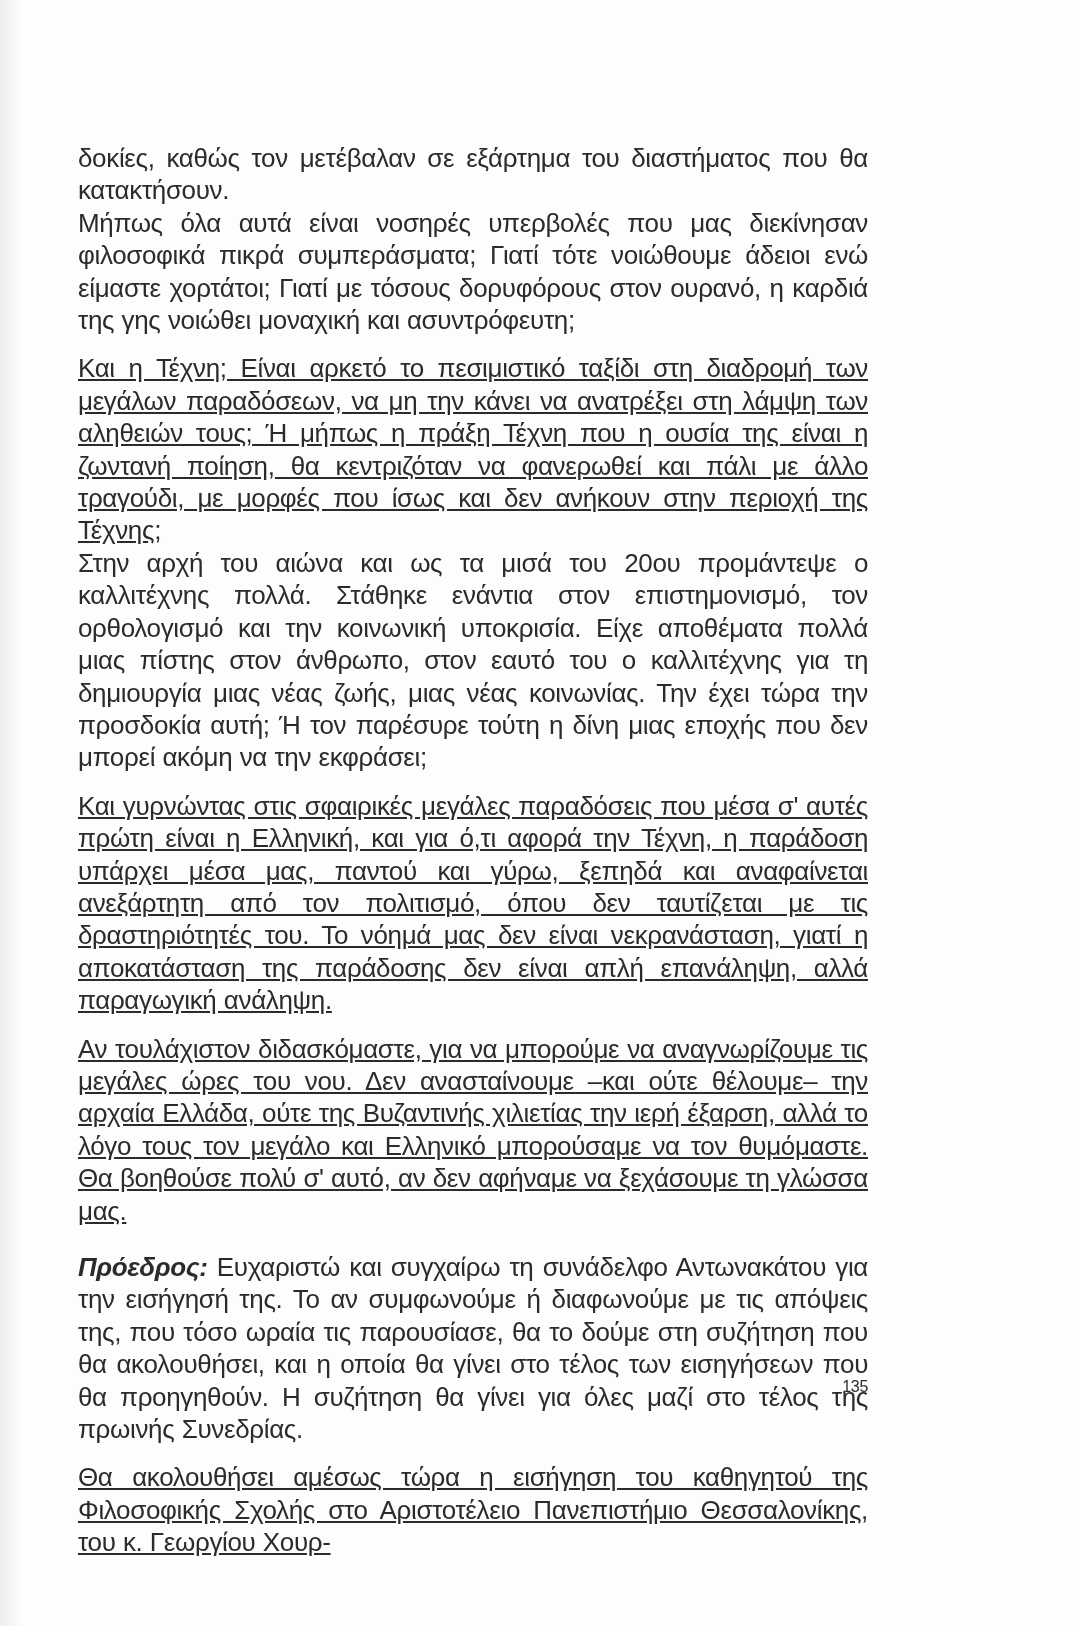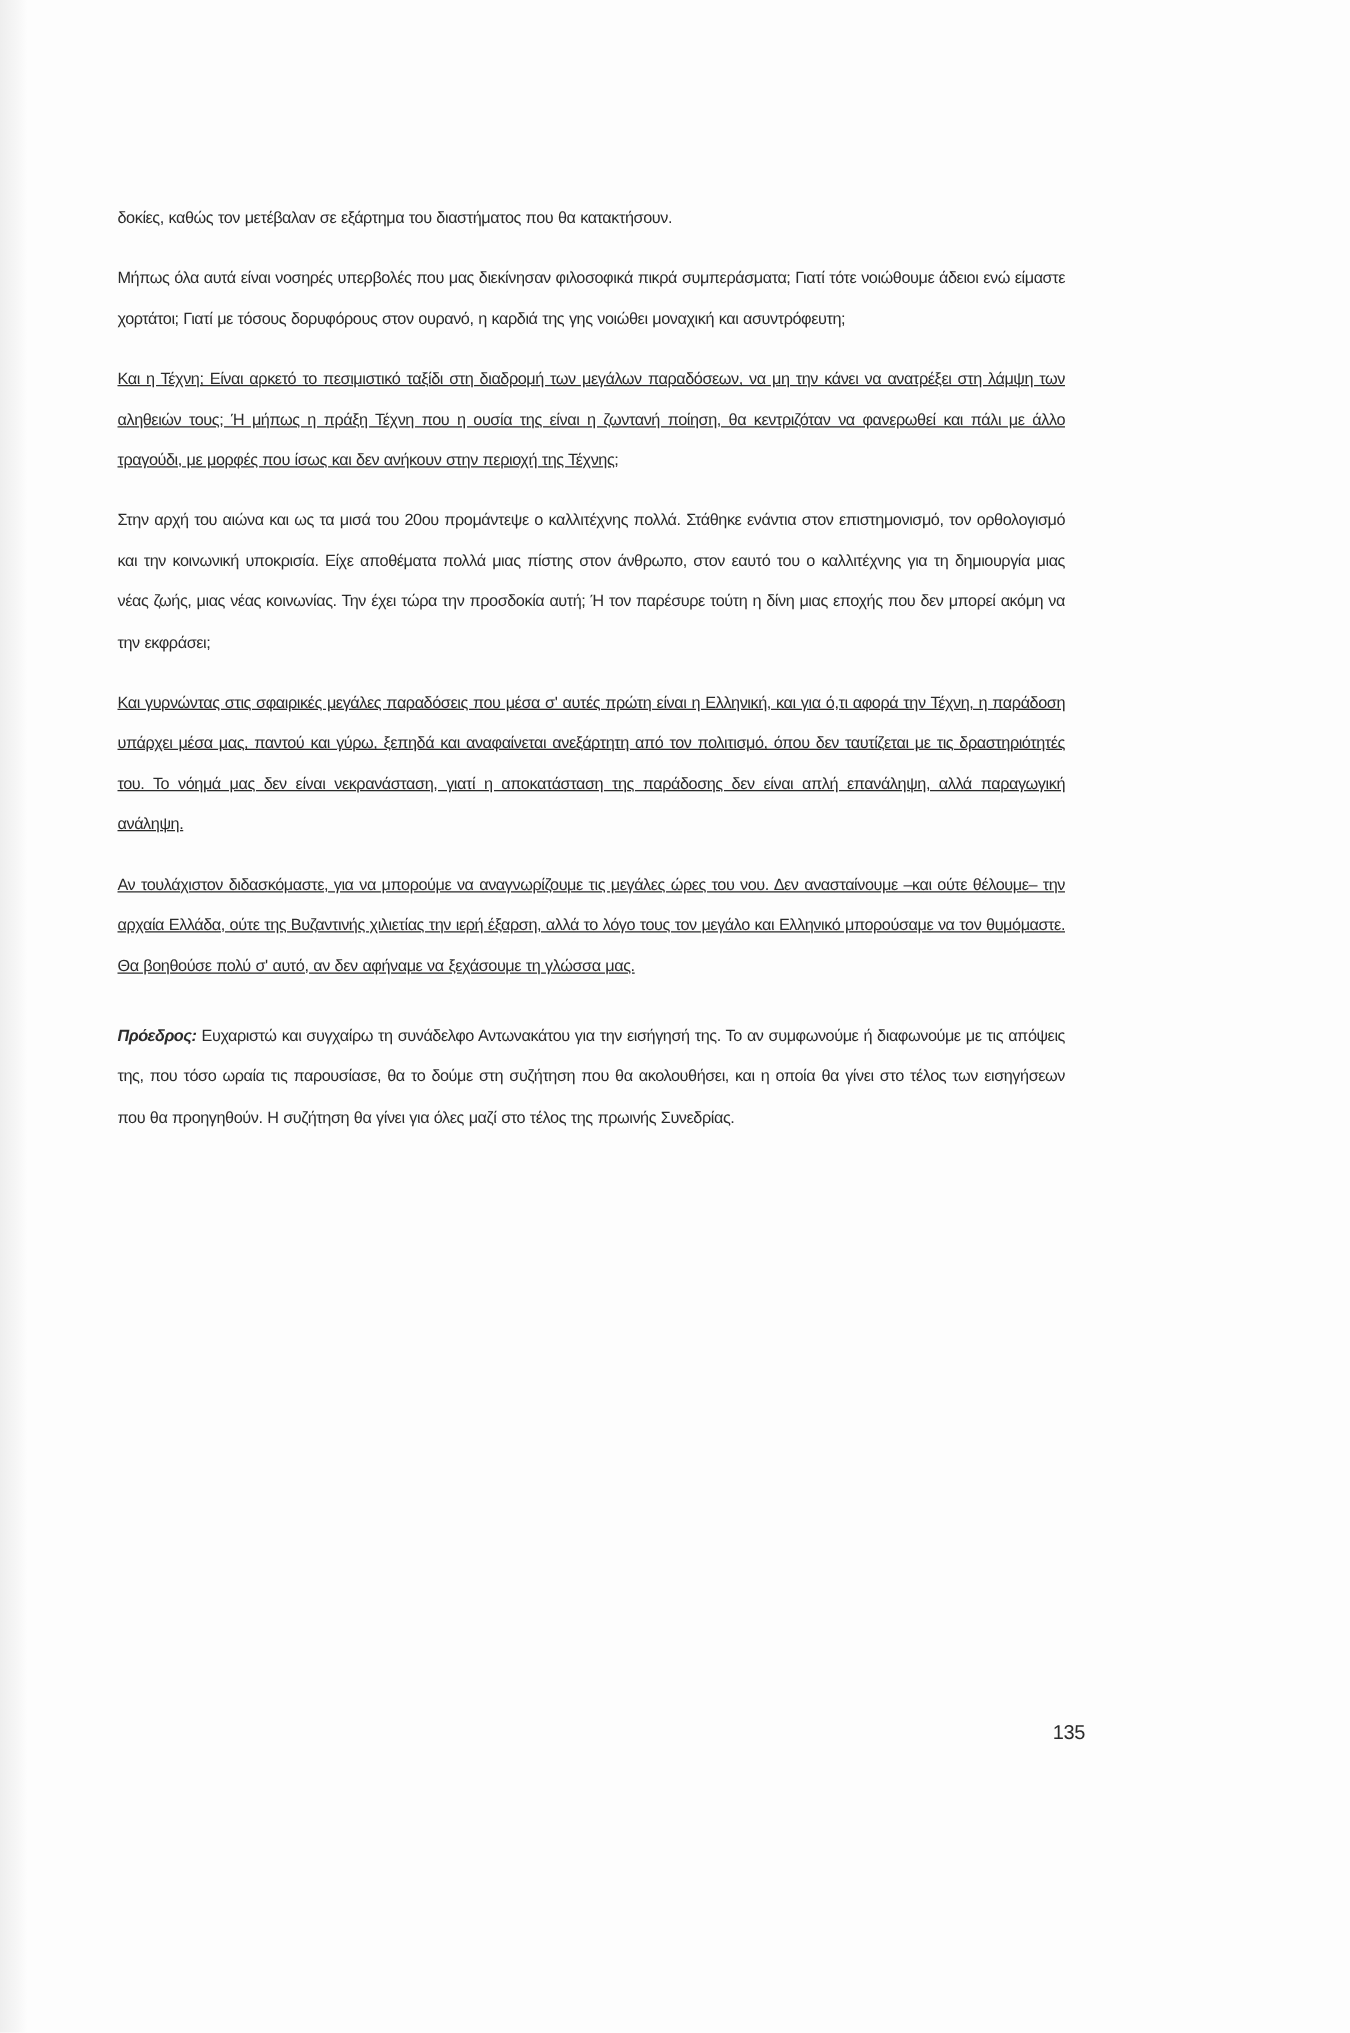--- a/index.html
+++ b/index.html
@@ -23,22 +23,22 @@
       height: 100%;
       background: linear-gradient(to right, #eeeeee, #f6f6f6 60%, #fdfdfd);
     }
     .column {
       position: absolute;
       left: 78px;
       top: 142px;
       width: 790px;
     }
     .para {
-      margin: 16px;
-      font-size: 13px;
+      margin: 0;
+      font-size: 26px;
       line-height: 32.4px;
       text-align: justify;
       letter-spacing: -0.35px;
       word-spacing: 0.5px;
     }
     .para + .para { margin-top: 0; }
     .gap-sm { margin-top: 16px !important; text-decoration: underline; }
     .gap-md { margin-top: 24px !important; }
     .speaker {
       font-weight: bold;
@@ -61,15 +61,16 @@
 <div class="page-edge"></div>
 
 <div class="column">
   <p class="para">δοκίες, καθώς τον μετέβαλαν σε εξάρτημα του διαστήματος που θα κατακτήσουν.</p>
   <p class="para">Μήπως όλα αυτά είναι νοσηρές υπερβολές που μας διεκίνησαν φιλοσοφικά πικρά συμπεράσματα; Γιατί τότε νοιώθουμε άδειοι ενώ είμαστε χορτάτοι; Γιατί με τόσους δορυφόρους στον ουρανό, η καρδιά της γης νοιώθει μοναχική και ασυντρόφευτη;</p>
   <p class="para gap-sm">Και η Τέχνη; Είναι αρκετό το πεσιμιστικό ταξίδι στη διαδρομή των μεγάλων παραδόσεων, να μη την κάνει να ανατρέξει στη λάμψη των αληθειών τους; Ή μήπως η πράξη Τέχνη που η ουσία της είναι η ζωντανή ποίηση, θα κεντριζόταν να φανερωθεί και πάλι με άλλο τραγούδι, με μορφές που ίσως και δεν ανήκουν στην περιοχή της Τέχνης;</p>
   <p class="para">Στην αρχή του αιώνα και ως τα μισά του 20ου προμάντεψε ο καλλιτέχνης πολλά. Στάθηκε ενάντια στον επιστημονισμό, τον ορθολογισμό και την κοινωνική υποκρισία. Είχε αποθέματα πολλά μιας πίστης στον άνθρωπο, στον εαυτό του ο καλλιτέχνης για τη δημιουργία μιας νέας ζωής, μιας νέας κοινωνίας. Την έχει τώρα την προσδοκία αυτή; Ή τον παρέσυρε τούτη η δίνη μιας εποχής που δεν μπορεί ακόμη να την εκφράσει;</p>
   <p class="para gap-sm">Και γυρνώντας στις σφαιρικές μεγάλες παραδόσεις που μέσα σ' αυτές πρώτη είναι η Ελληνική, και για ό,τι αφορά την Τέχνη, η παράδοση υπάρχει μέσα μας, παντού και γύρω, ξεπηδά και αναφαίνεται ανεξάρτητη από τον πολιτισμό, όπου δεν ταυτίζεται με τις δραστηριότητές του. Το νόημά μας δεν είναι νεκρανάσταση, γιατί η αποκατάσταση της παράδοσης δεν είναι απλή επανάληψη, αλλά παραγωγική ανάληψη.</p>
   <p class="para gap-sm">Αν τουλάχιστον διδασκόμαστε, για να μπορούμε να αναγνωρίζουμε τις μεγάλες ώρες του νου. Δεν ανασταίνουμε –και ούτε θέλουμε– την αρχαία Ελλάδα, ούτε της Βυζαντινής χιλιετίας την ιερή έξαρση, αλλά το λόγο τους τον μεγάλο και Ελληνικό μπορούσαμε να τον θυμόμαστε. Θα βοηθούσε πολύ σ' αυτό, αν δεν αφήναμε να ξεχάσουμε τη γλώσσα μας.</p>
   <p class="para gap-md"><span class="speaker">Πρόεδρος:</span><span> Ευχαριστώ και συγχαίρω τη συνάδελφο Αντωνακάτου για την εισήγησή της. Το αν συμφωνούμε ή διαφωνούμε με τις απόψεις της, που τόσο ωραία τις παρουσίασε, θα το δούμε στη συζήτηση που θα ακολουθήσει, και η οποία θα γίνει στο τέλος των εισηγήσεων που θα προηγηθούν. Η συζήτηση θα γίνει για όλες μαζί στο τέλος της πρωινής Συνεδρίας.</span></p>
+  <p class="para gap-sm">Θα ακολουθήσει αμέσως τώρα η εισήγηση του καθηγητού της Φιλοσοφικής Σχολής στο Αριστοτέλειο Πανεπιστήμιο Θεσσαλονίκης, του κ. Γεωργίου Χουρ-</p>
 </div>
 
 <div class="page-number">135</div>
 
 </body></html>

